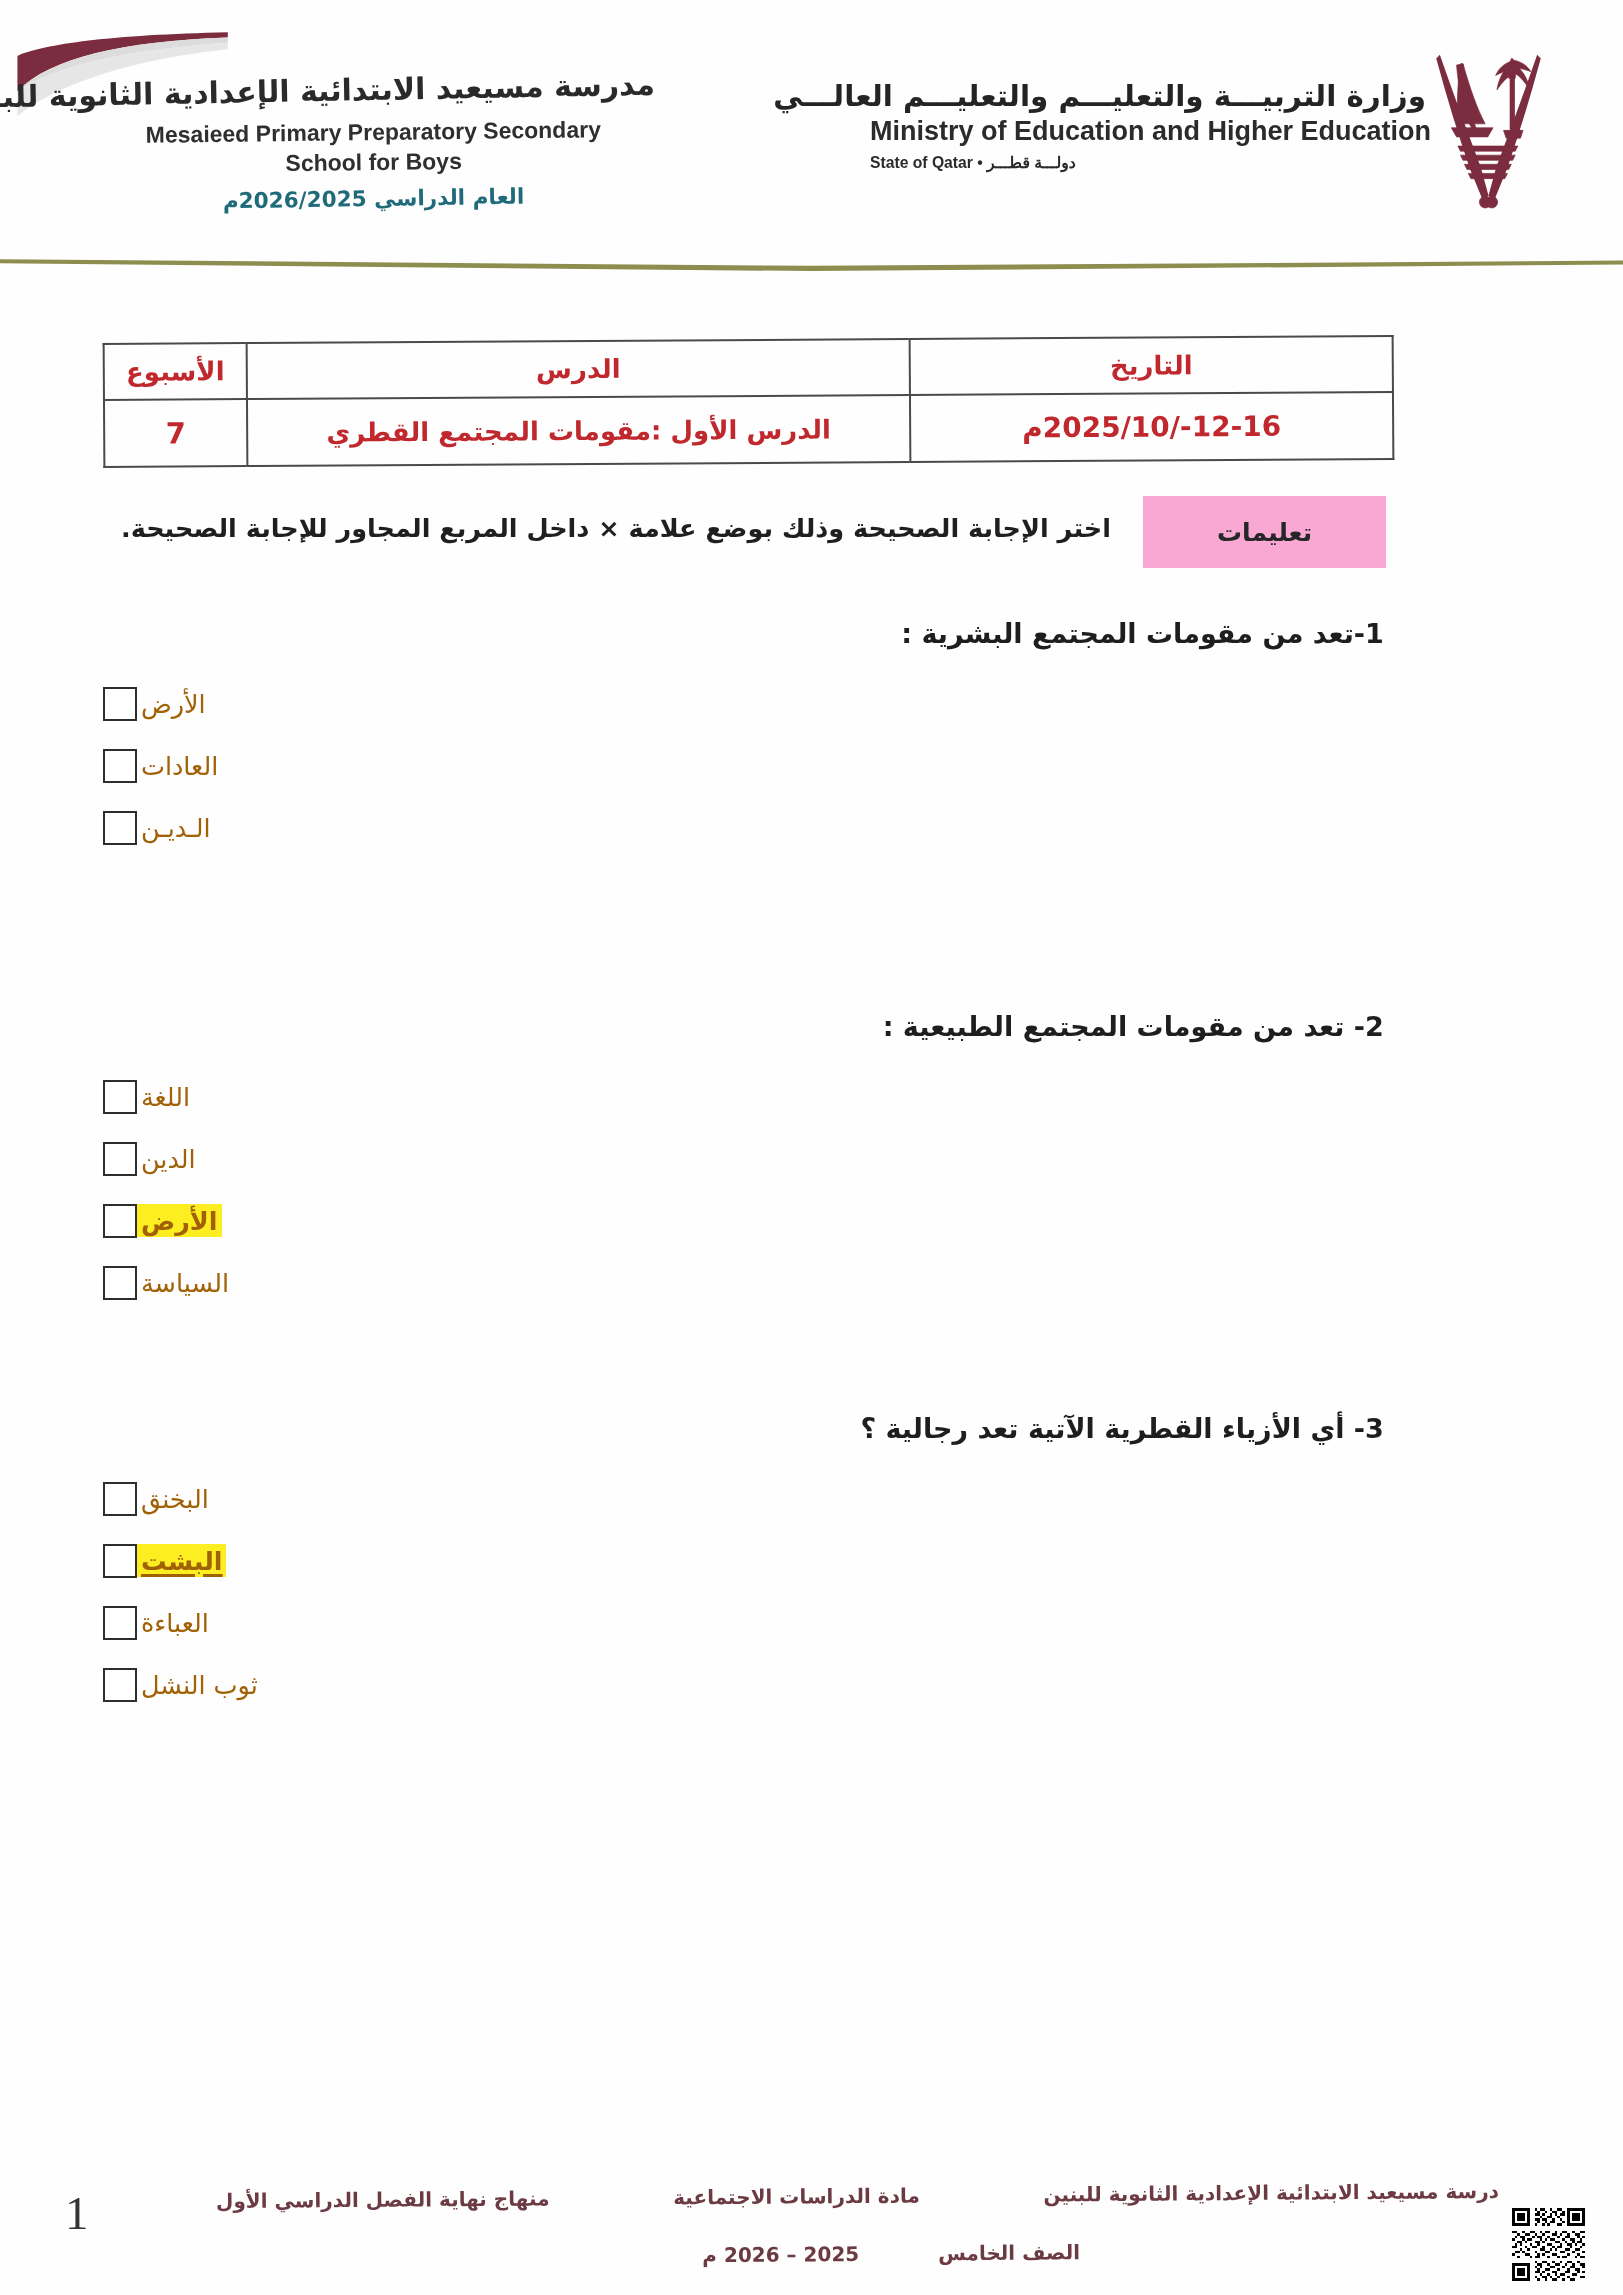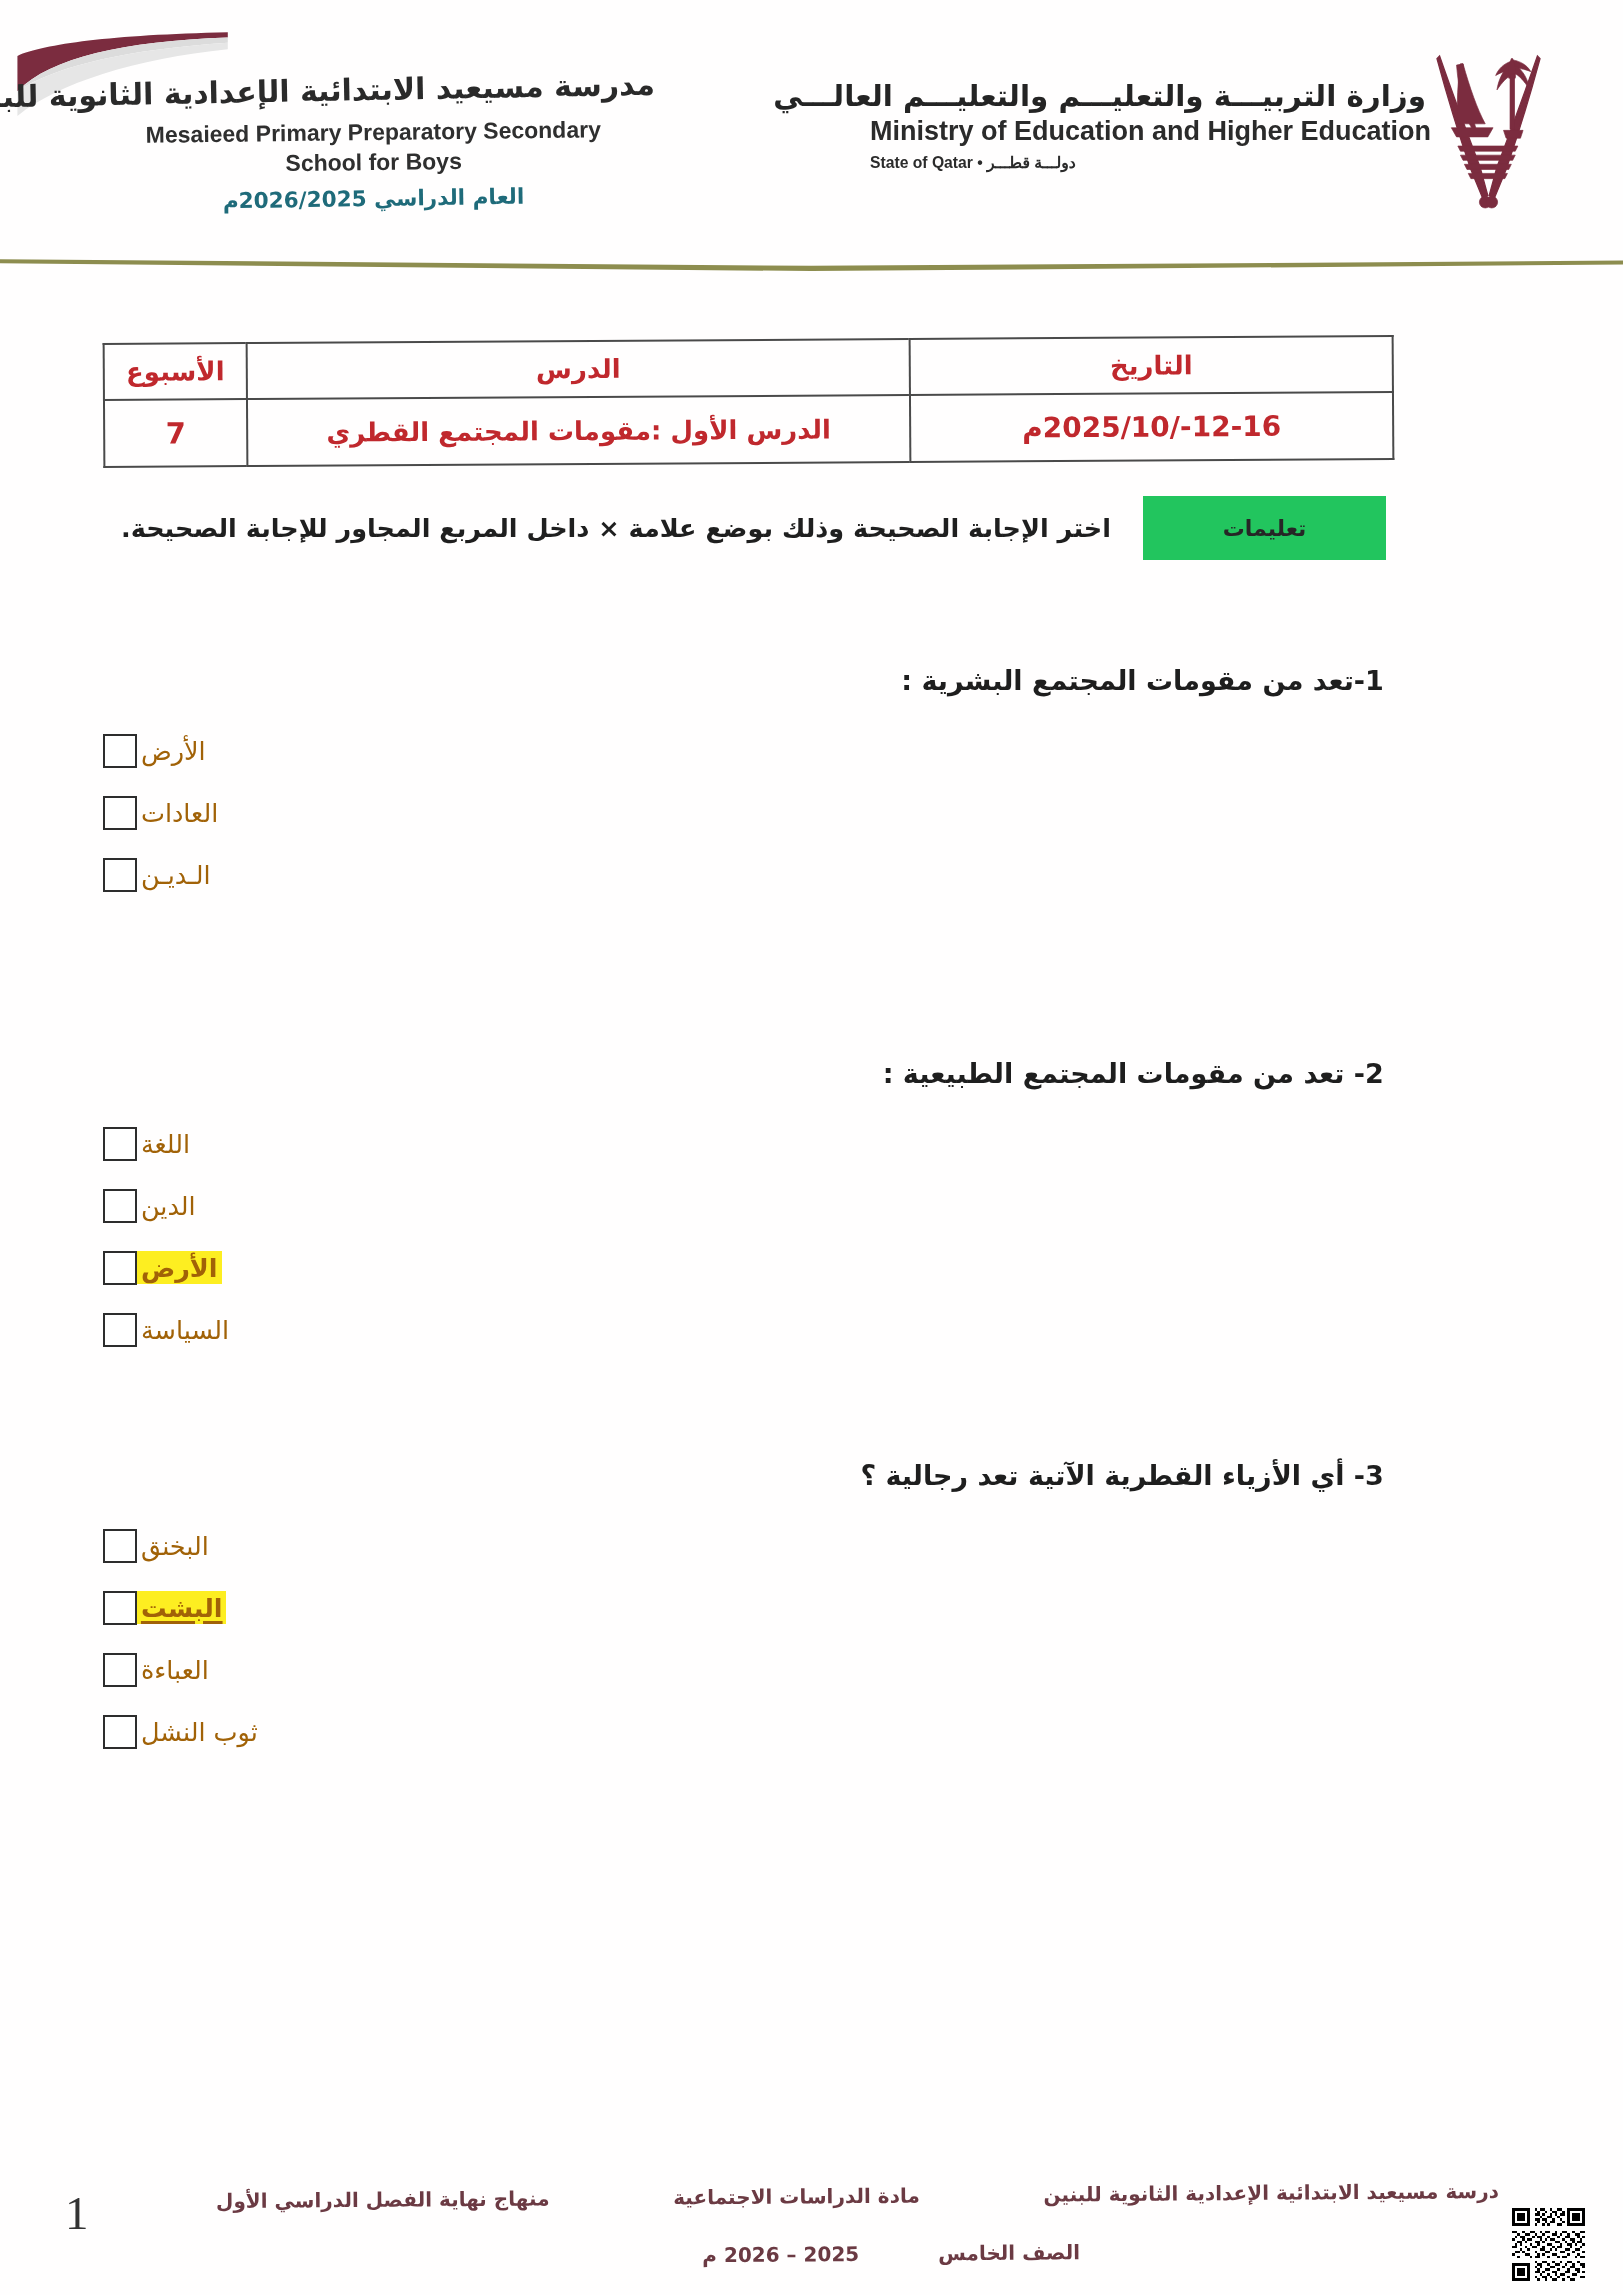--- a/index.html
+++ b/index.html
@@ -155,28 +155,28 @@
     top: 496px;
     left: 103px;
     width: 1283px;
     height: 85px;
   }
   .instr-tag {
     position: absolute;
     top: 0;
     right: 0;
     width: 243px;
-    height: 64px;
-    background: #22c55e;
+    height: 72px;
+    background: #f9a8d4;
     display: flex;
     align-items: center;
     justify-content: center;
     font-family: "DejaVu Sans", sans-serif;
     font-weight: bold;
-    font-size: 22px;
+    font-size: 25px;
     color: #262626;
   }
   .instr-text {
     position: absolute;
     top: 13px;
     right: 275px;
     width: 1001px;
     font-family: "DejaVu Sans", sans-serif;
     font-weight: bold;
     font-size: 25.5px;
@@ -193,21 +193,20 @@
     width: 1286px;
   }
   .q-text {
     font-family: "DejaVu Sans", sans-serif;
     font-weight: bold;
     font-size: 27px;
     color: #1e1e1e;
     text-align: right;
     direction: rtl;
     padding-right: 5.2px;
-    margin-top: 47px;
   }
   .options {
     margin-top: 23.6px;
   }
   .option-row {
     display: flex;
     flex-direction: row-reverse;
     align-items: center;
     justify-content: flex-start;
     height: 62px;

